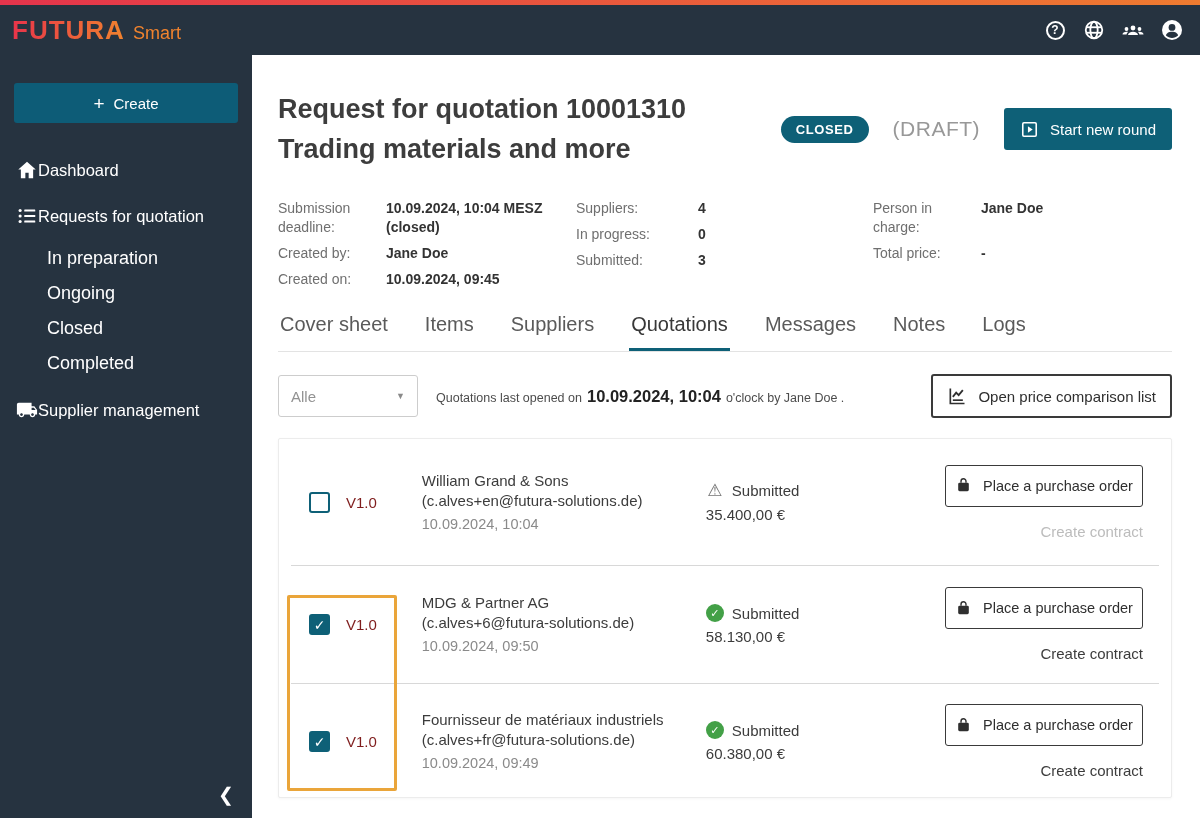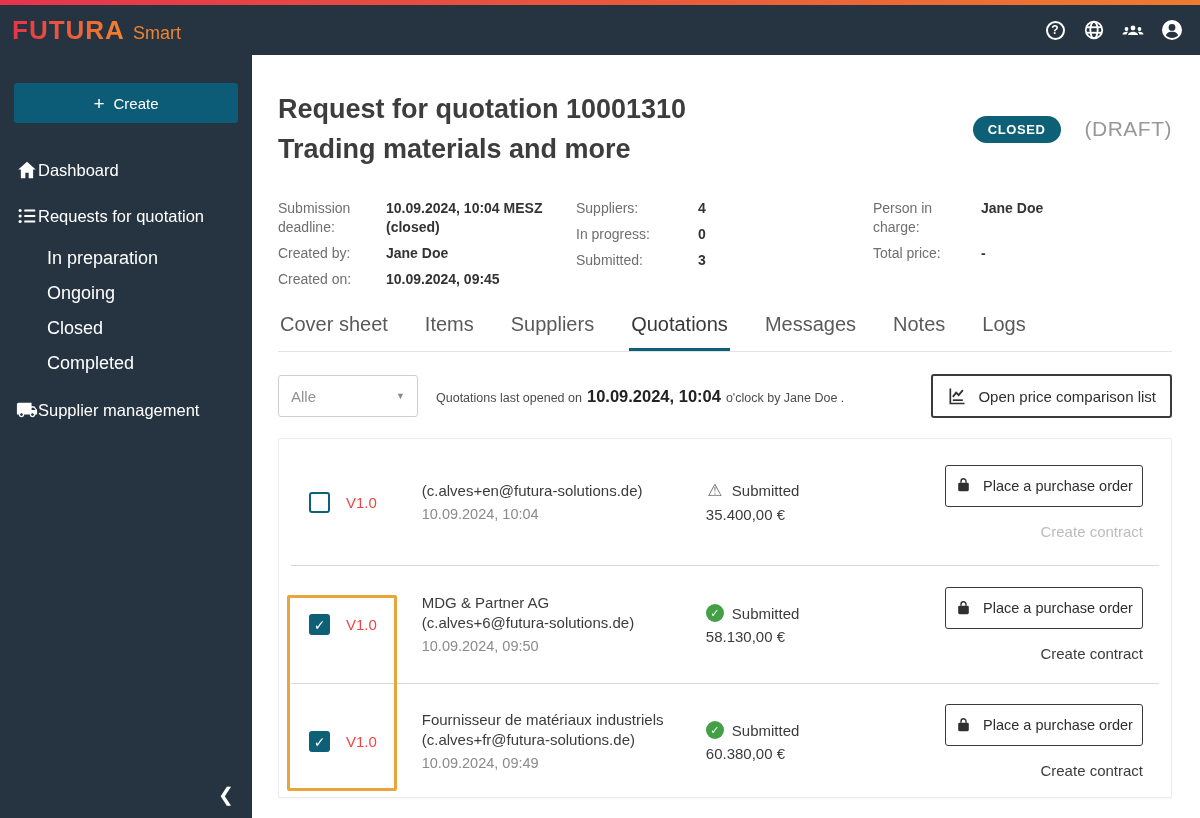--- a/index.html
+++ b/index.html
@@ -89,21 +89,21 @@
     position:relative; height:360px; box-shadow:0 1px 3px rgba(0,0,0,.04); }
   .q-row { display:flex; align-items:center; padding-left:30px; padding-right:28px; }
   .q-row.r1 { height:126px; }
   .q-row.r2 { height:117px; }
   .q-row.r3 { height:115px; }
   .divider { height:1px; background:#d8d8d8; margin:0 12px; }
   .checkbox { width:21px; height:21px; border:2px solid #0e6077; border-radius:3px;
     background:#fff; flex:0 0 auto; display:flex; align-items:center; justify-content:center;
     cursor:pointer; font-size:14px; color:transparent; }
   .checkbox.checked { background:#0e6077; color:#fff; }
-  .version { width:76px; margin-left:16px; color:#ef4444; font-size:15px; }
+  .version { width:76px; margin-left:16px; color:#7f1d1d; font-size:15px; }
   .supplier { width:265px; font-size:15px; line-height:20px; color:#3c3c3c; }
   .supplier .s-date { color:#8a8a8a; margin-top:3px; font-size:14.5px; }
   .status { width:240px; margin-left:20px; font-size:15px; }
   .status-line { display:flex; align-items:center; gap:8px; }
   .status-ico { width:18px; height:18px; display:inline-flex; align-items:center;
     justify-content:center; flex:0 0 auto; border-radius:50%; }
   .status-ico[data-icon="success"] { background:#43a047; color:#fff; font-size:11px; font-weight:700; }
   .status-ico[data-icon="success"]::before { content:"✓"; }
   .status-ico[data-icon="warning"] { color:#757575; font-size:17px; }
   .status-ico[data-icon="warning"]::before { content:"⚠"; }
@@ -201,20 +201,27 @@
 <div class="main">
 
   <div class="page-header">
     <div class="titles">
       <h1>Request for quotation 10001310</h1>
       <h1>Trading materials and more</h1>
     </div>
     <div class="header-right">
       <span class="badge-closed">CLOSED</span>
       <span class="draft">(DRAFT)</span>
+      <button class="btn-start">
+        <svg width="19" height="19" viewBox="0 0 24 24" fill="none" stroke="#fff" stroke-width="2">
+          <rect x="3.5" y="3.5" width="17" height="17" rx="1.5"></rect>
+          <path d="M10 8l6 4-6 4z" fill="#fff" stroke="none"></path>
+        </svg>
+        <span>Start new round</span>
+      </button>
     </div>
   </div>
 
   <div class="meta">
     <div class="meta-col meta-col1">
       <div class="meta-row">
         <span class="meta-lbl">Submission deadline:</span>
         <span class="meta-val">10.09.2024, 10:04 MESZ (closed)</span>
       </div>
       <div class="meta-row">
@@ -281,20 +288,21 @@
       <span>Open price comparison list</span>
     </button>
   </div>
 
   <div class="card">
 
     <div class="q-row r1">
       <span class="checkbox">✓</span>
       <span class="version">V1.0</span>
       <div class="supplier">
+        <div>William Grand &amp; Sons</div>
         <div>(c.alves+en@futura-solutions.de)</div>
         <div class="s-date">10.09.2024, 10:04</div>
       </div>
       <div class="status">
         <div class="status-line">
           <span class="status-ico" data-icon="warning"></span>
           <span>Submitted</span>
         </div>
         <div class="amount">35.400,00 €</div>
       </div>

